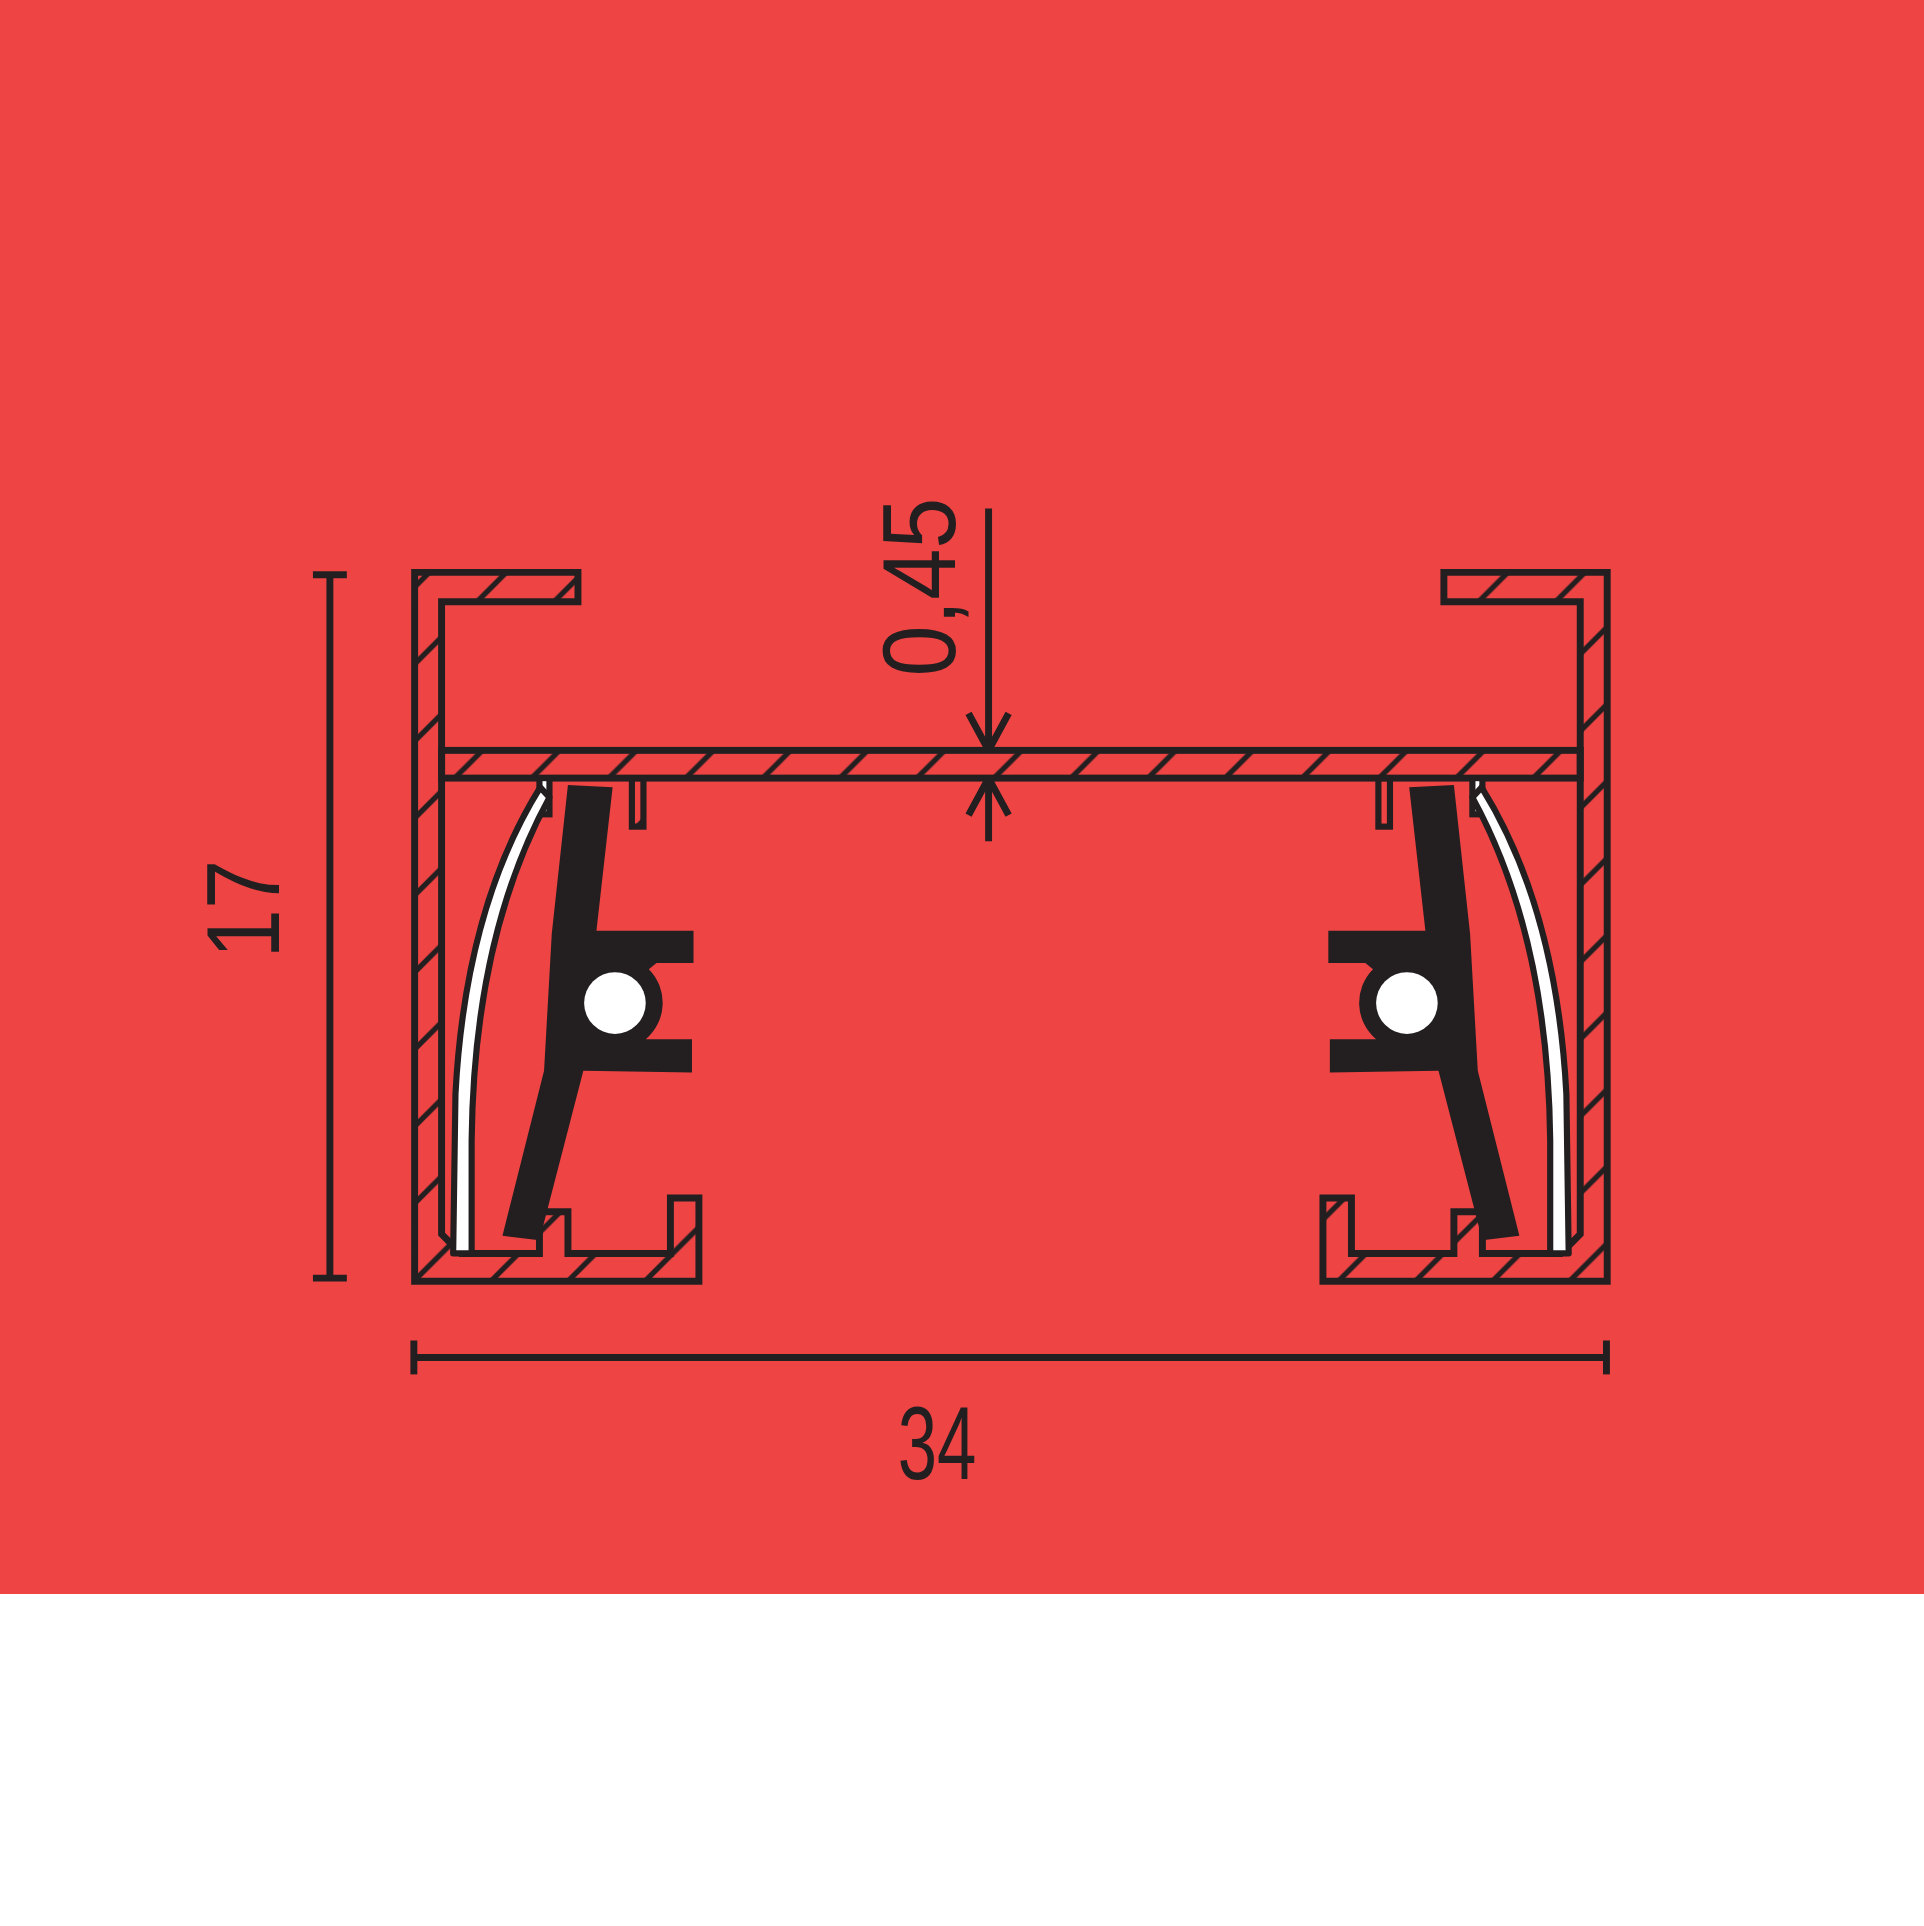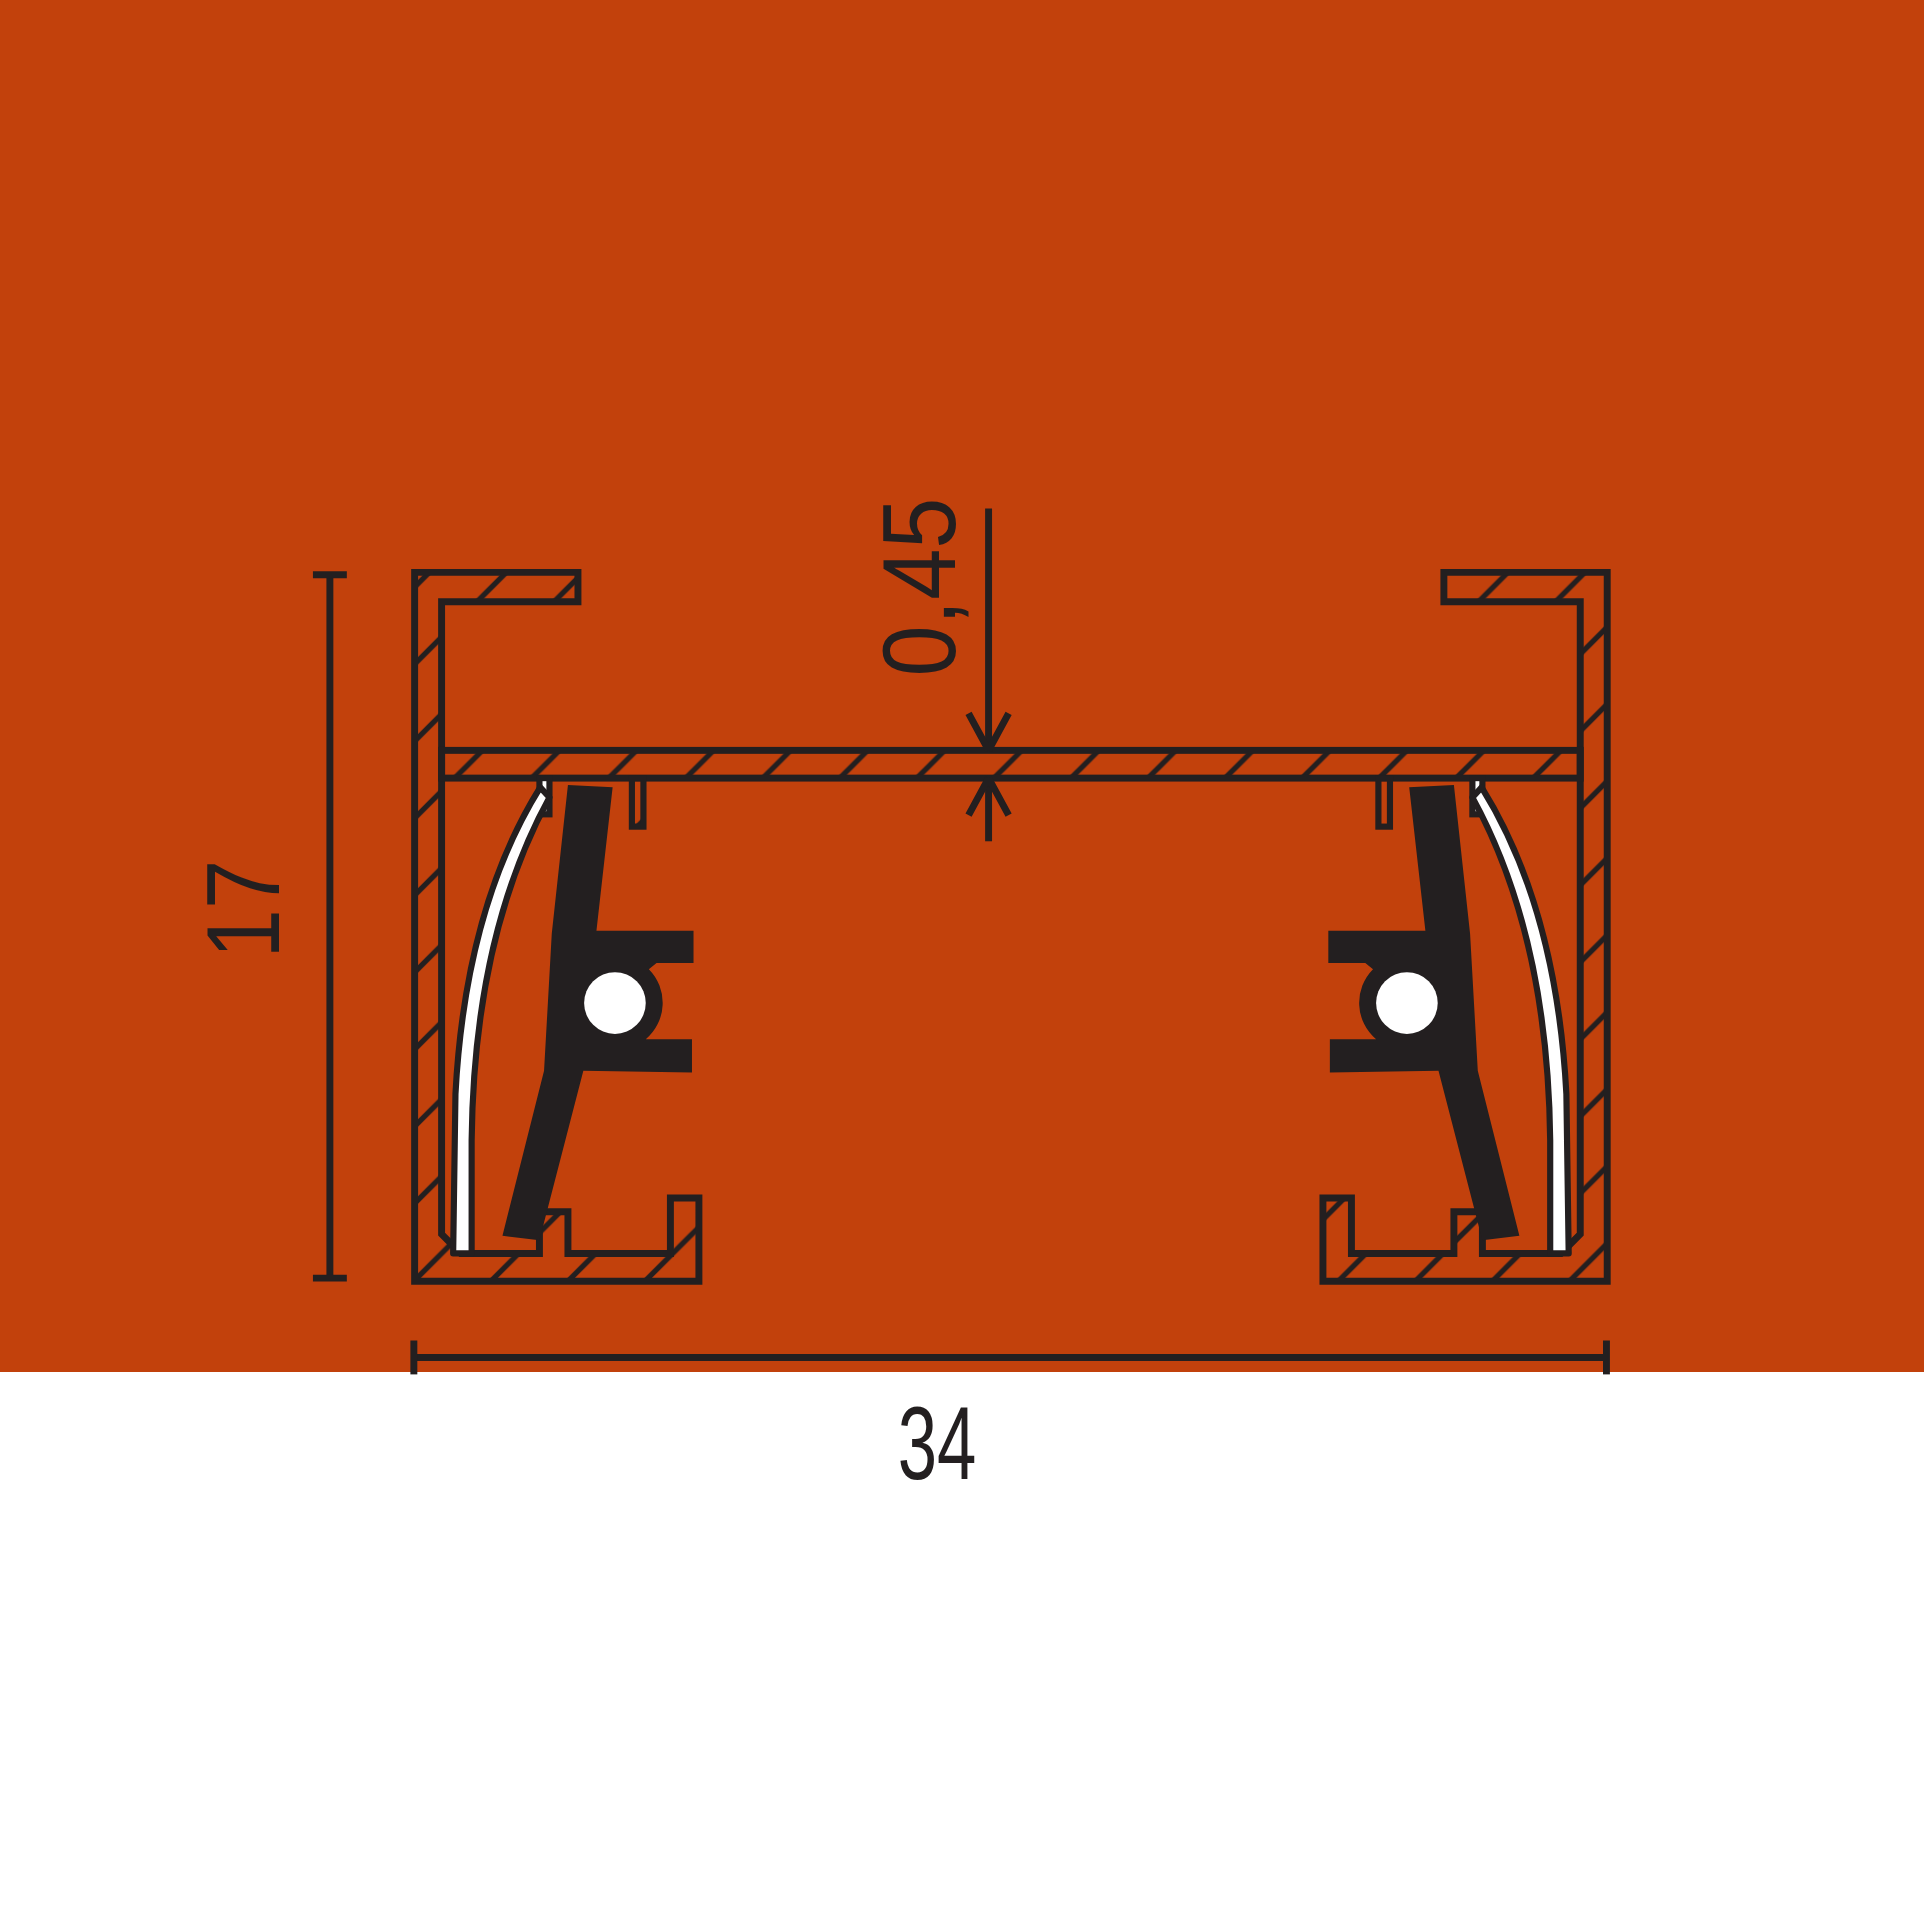--- a/index.html
+++ b/index.html
@@ -6,22 +6,22 @@
     margin: 0;
     padding: 0;
     background: #ffffff;
     width: 1924px;
     height: 1926px;
     overflow: hidden;
   }
   #stage {
     position: relative;
     width: 1924px;
-    height: 1372px;
-    background: #c2410c;
+    height: 1594px;
+    background: #ef4444;
   }
   svg { display: block; }
   text {
     font-family: "Liberation Sans", "DejaVu Sans", sans-serif;
     font-weight: 300;
     fill: #231f20;
   }
 </style>
 </head>
 <body>

